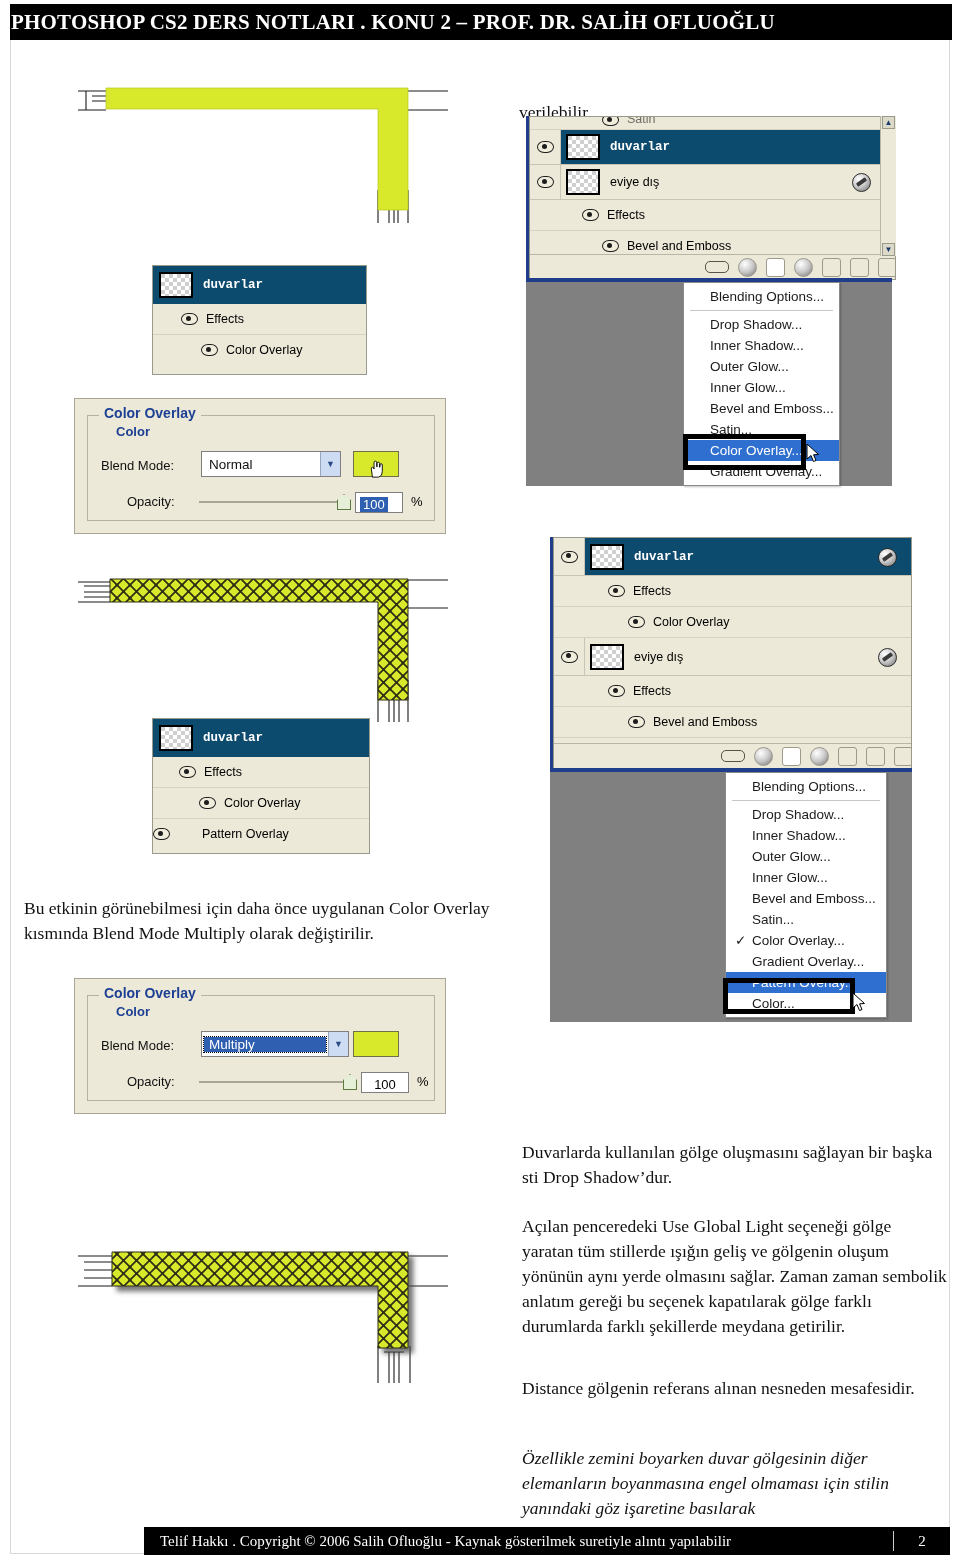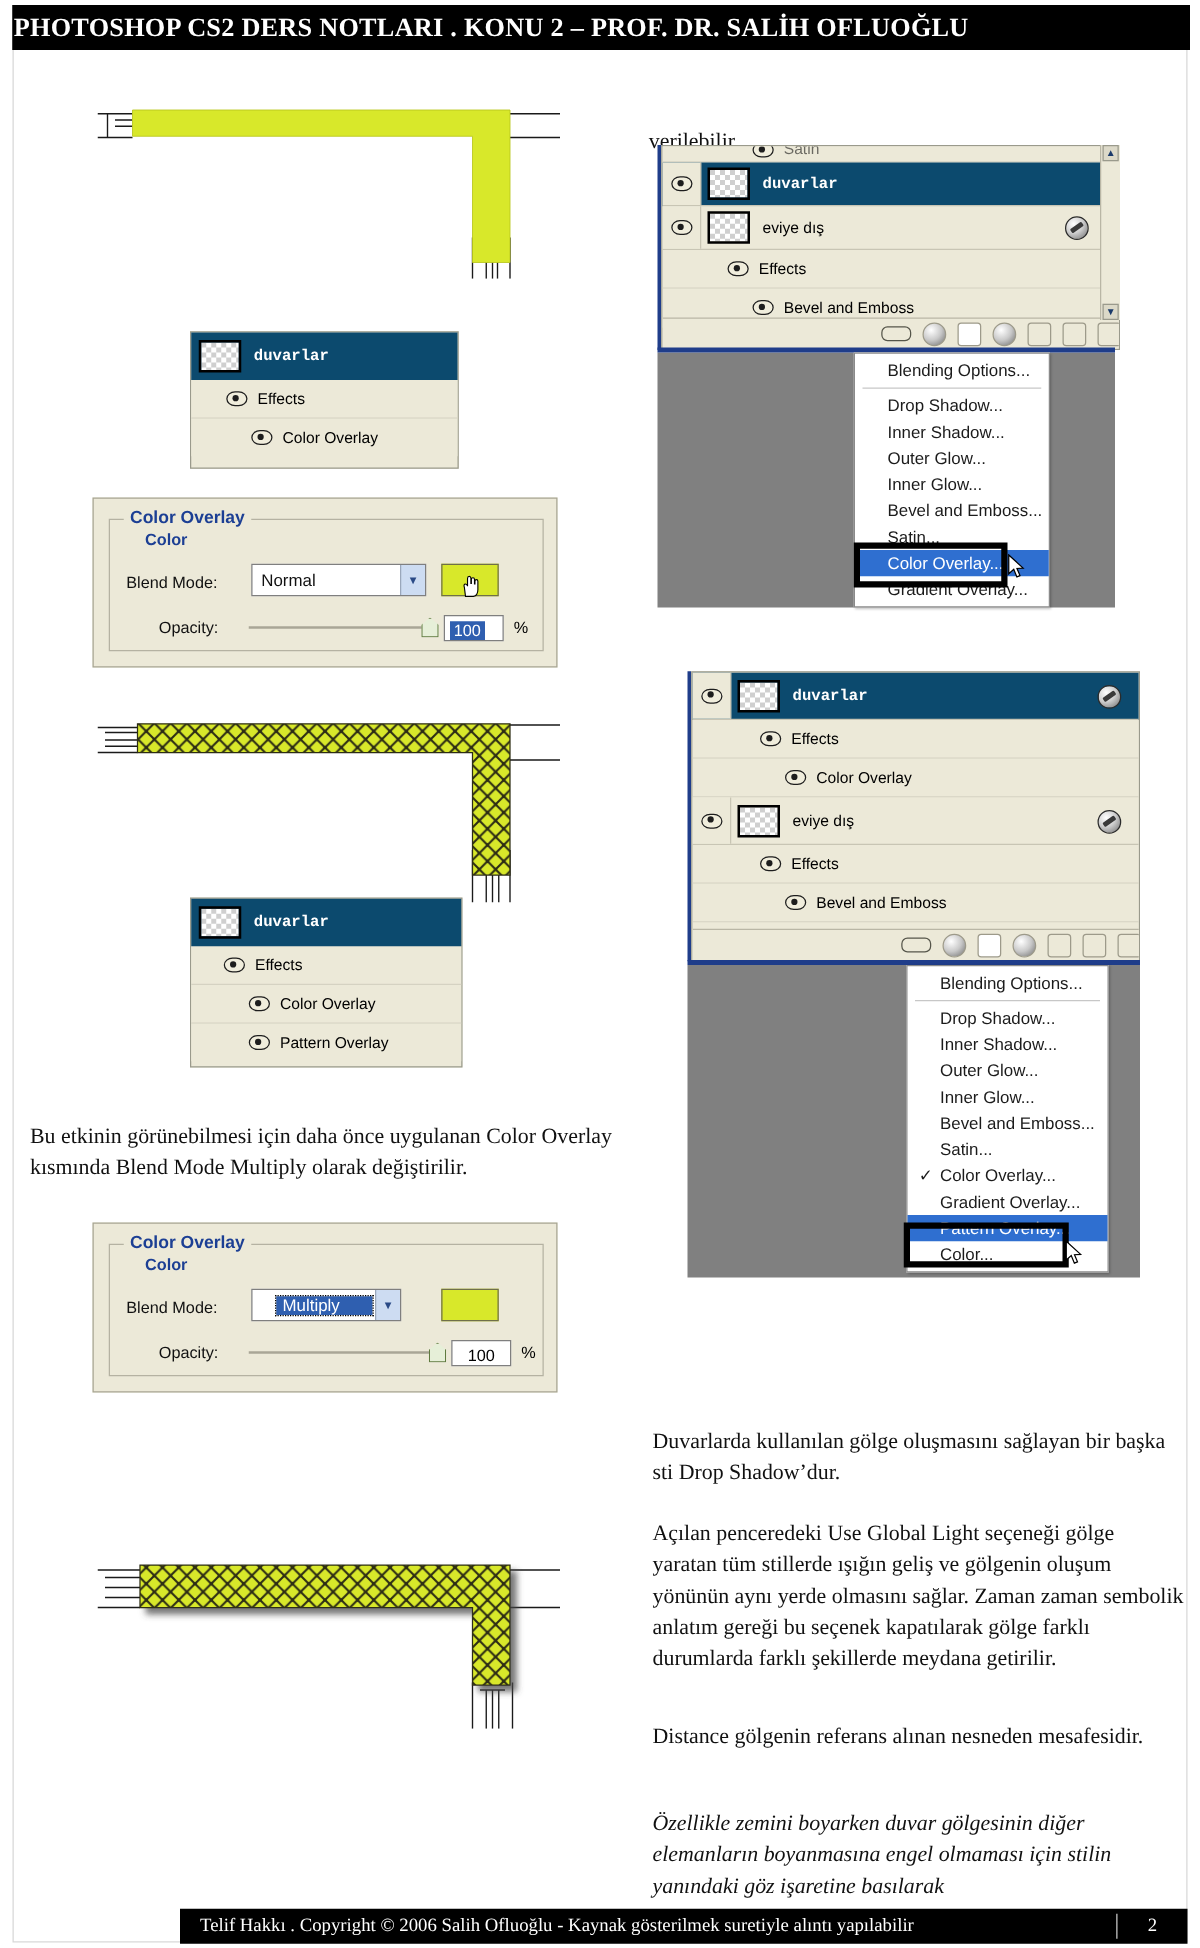--- a/index.html
+++ b/index.html
@@ -267,36 +267,36 @@
       <span class="lname">duvarlar</span>
     </div>
     <div class="subrow" style="padding-left:26px;">
       <span class="eye"></span>
       <span class="lbl" style="margin-left:8px;">Effects</span>
     </div>
     <div class="subrow" style="padding-left:46px;">
       <span class="eye"></span>
       <span class="lbl" style="margin-left:8px;">Color Overlay</span>
     </div>
-    <div class="subrow" style="padding-left:46px;border-bottom:none;">
+    <div class="subrow" style="border-bottom:none;gap:24px;">
       <span class="eye"></span>
       <span class="lbl" style="margin-left:8px;">Pattern Overlay</span>
     </div>
   </div>
 </div>
 
 <p class="para" id="p-bu-etkin">Bu etkinin görünebilmesi için daha önce uygulanan Color Overlay kısmında Blend Mode Multiply olarak değiştirilir.</p>
 
 <div class="co-panel" style="left:74px;top:978px;width:372px;height:136px;">
   <div class="grp-box" style="left:12px;top:16px;width:348px;height:106px;"></div>
   <div class="grp-title" style="left:24px;top:6px;">Color Overlay</div>
   <div class="grp-title" style="left:36px;top:25px;font-size:13px;">Color</div>
 
   <div class="fld-label" style="left:26px;top:59px;">Blend Mode:</div>
-  <div class="combo" style="left:126px;top:52px;width:120px;padding-left:17px;">
+  <div class="combo" style="left:126px;top:52px;width:148px;">
     <span class="cval selected">Multiply</span>
     <span class="carrow">▼</span>
   </div>
   <div class="swatch" style="left:278px;top:52px;width:46px;height:26px;background:#d8e82a;"></div>
 
   <div class="fld-label" style="left:52px;top:95px;">Opacity:</div>
   <div class="slider-track" style="left:124px;top:102px;width:150px;"></div>
   <div class="slider-knob" style="left:268px;top:95px;"></div>
   <div class="numbox" style="left:286px;top:93px;width:48px;justify-content:center;padding-left:0;">
     <span>100</span>

